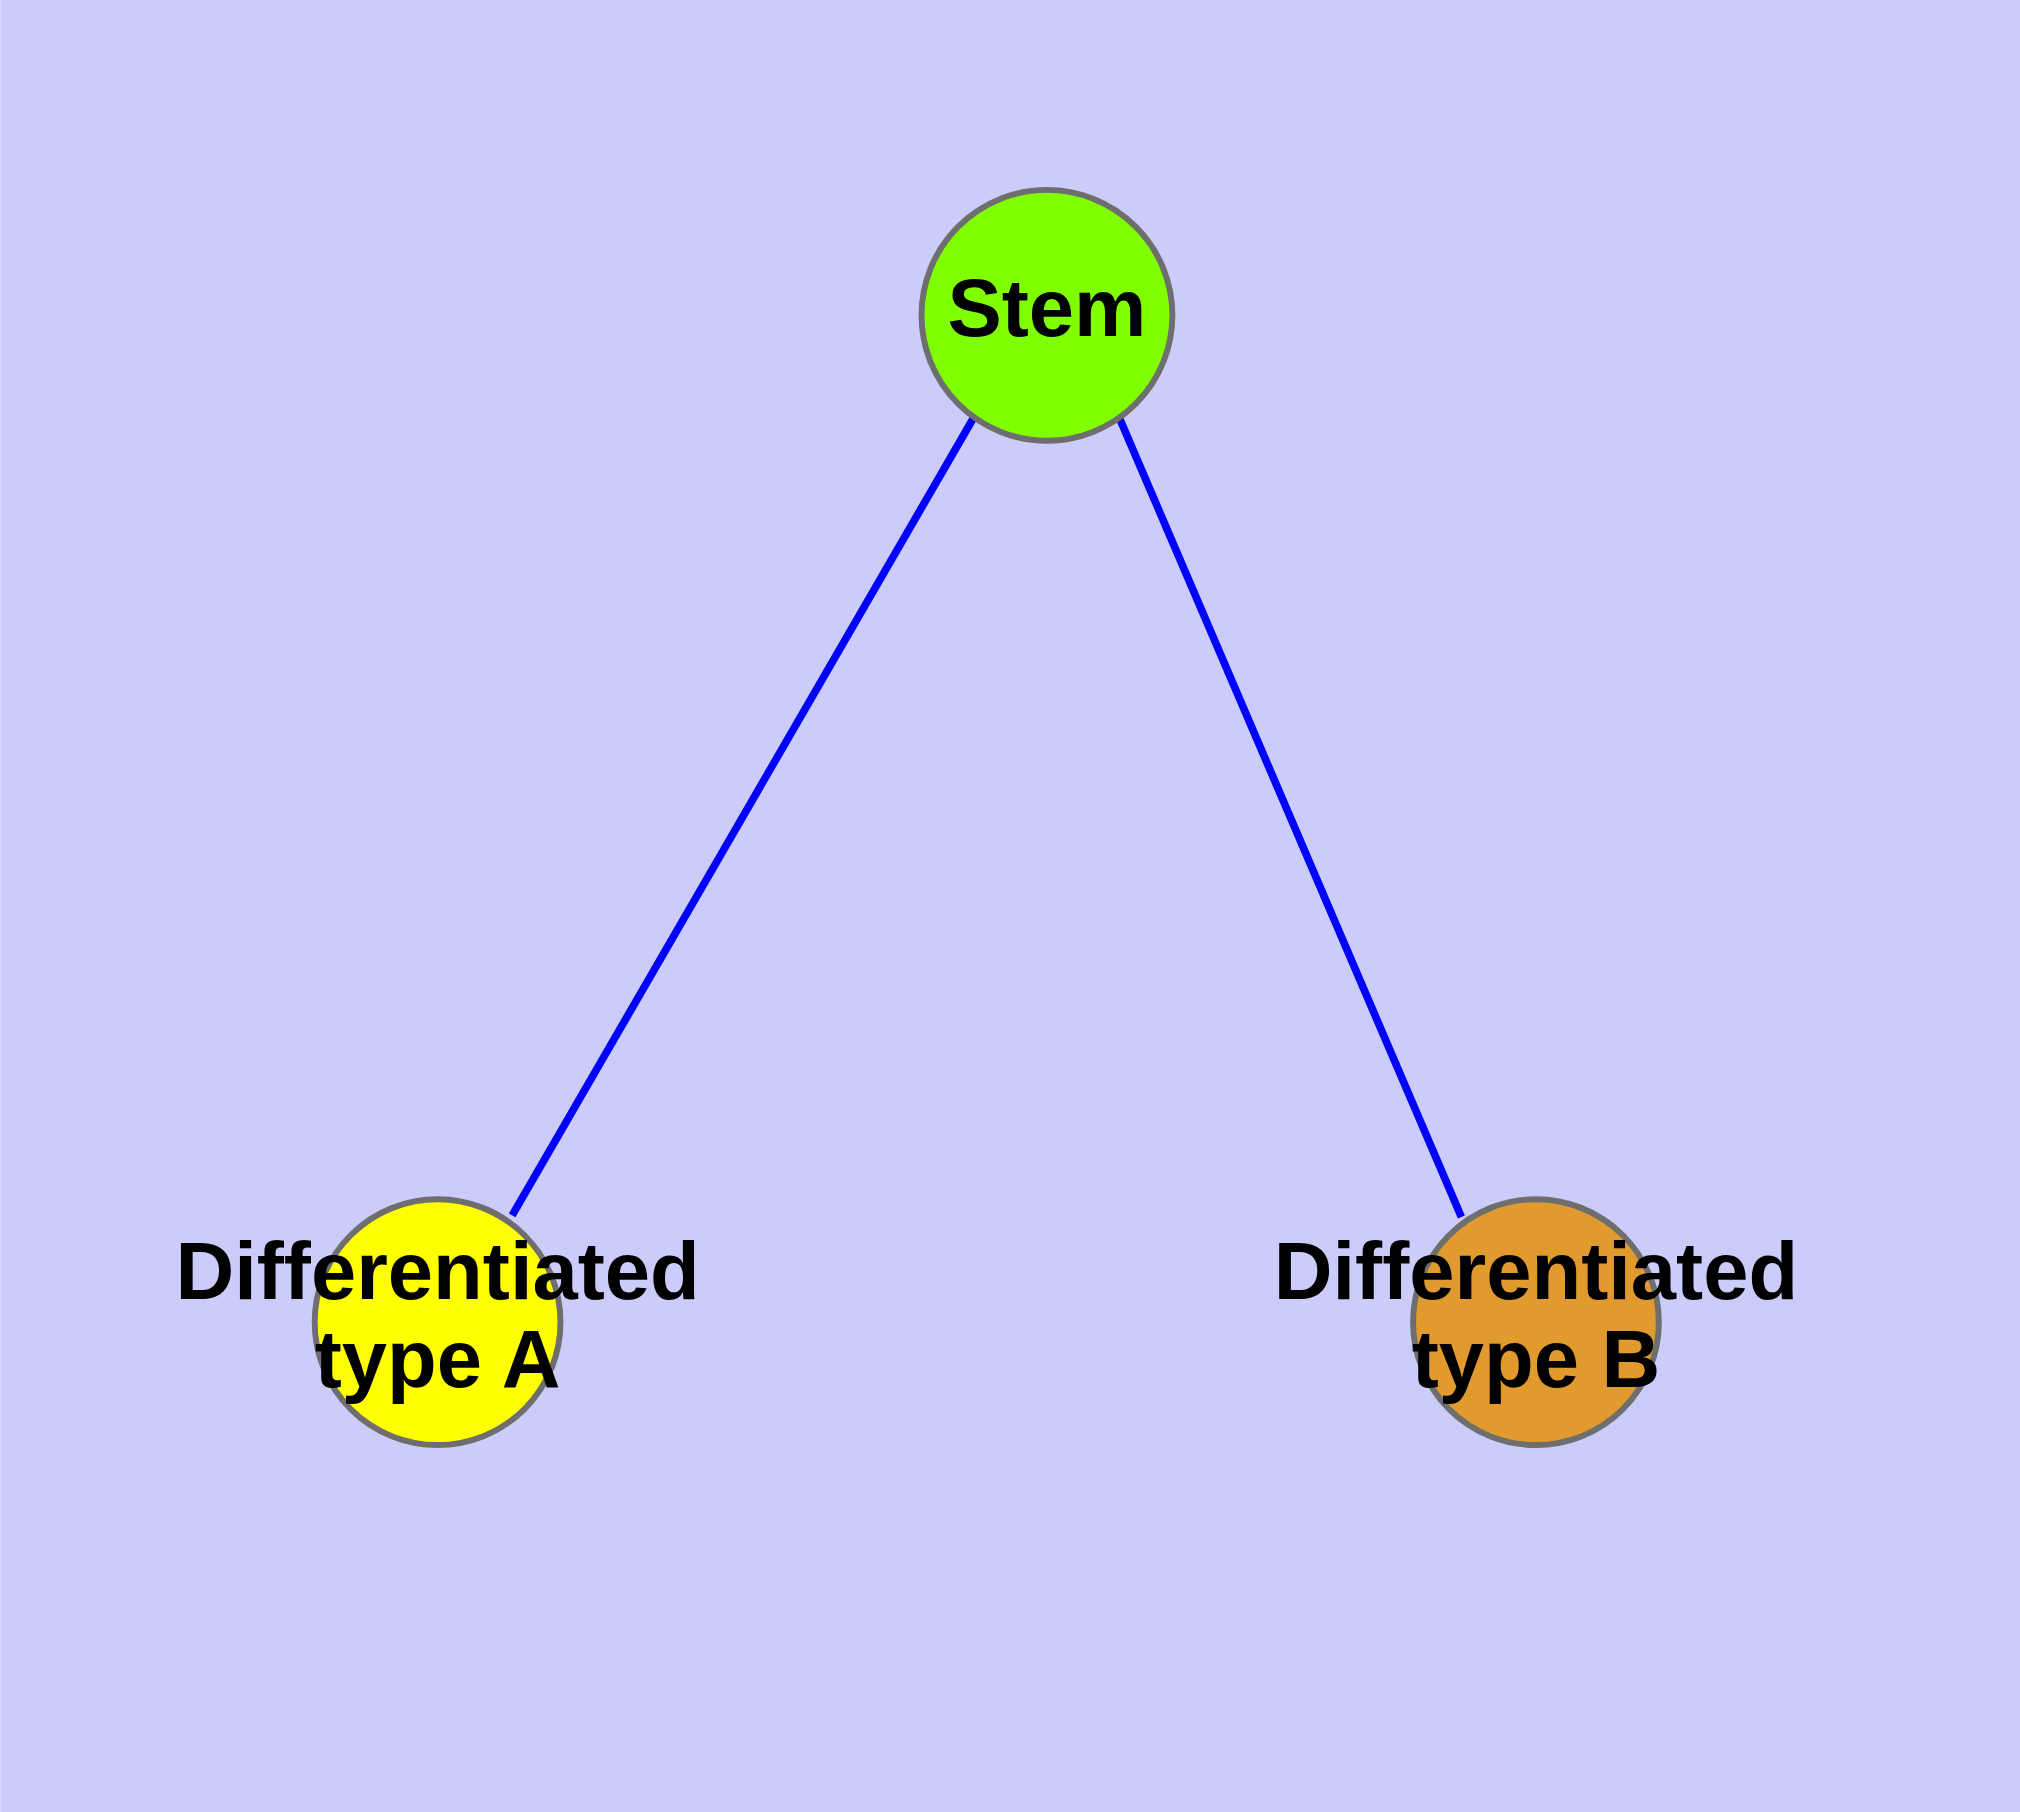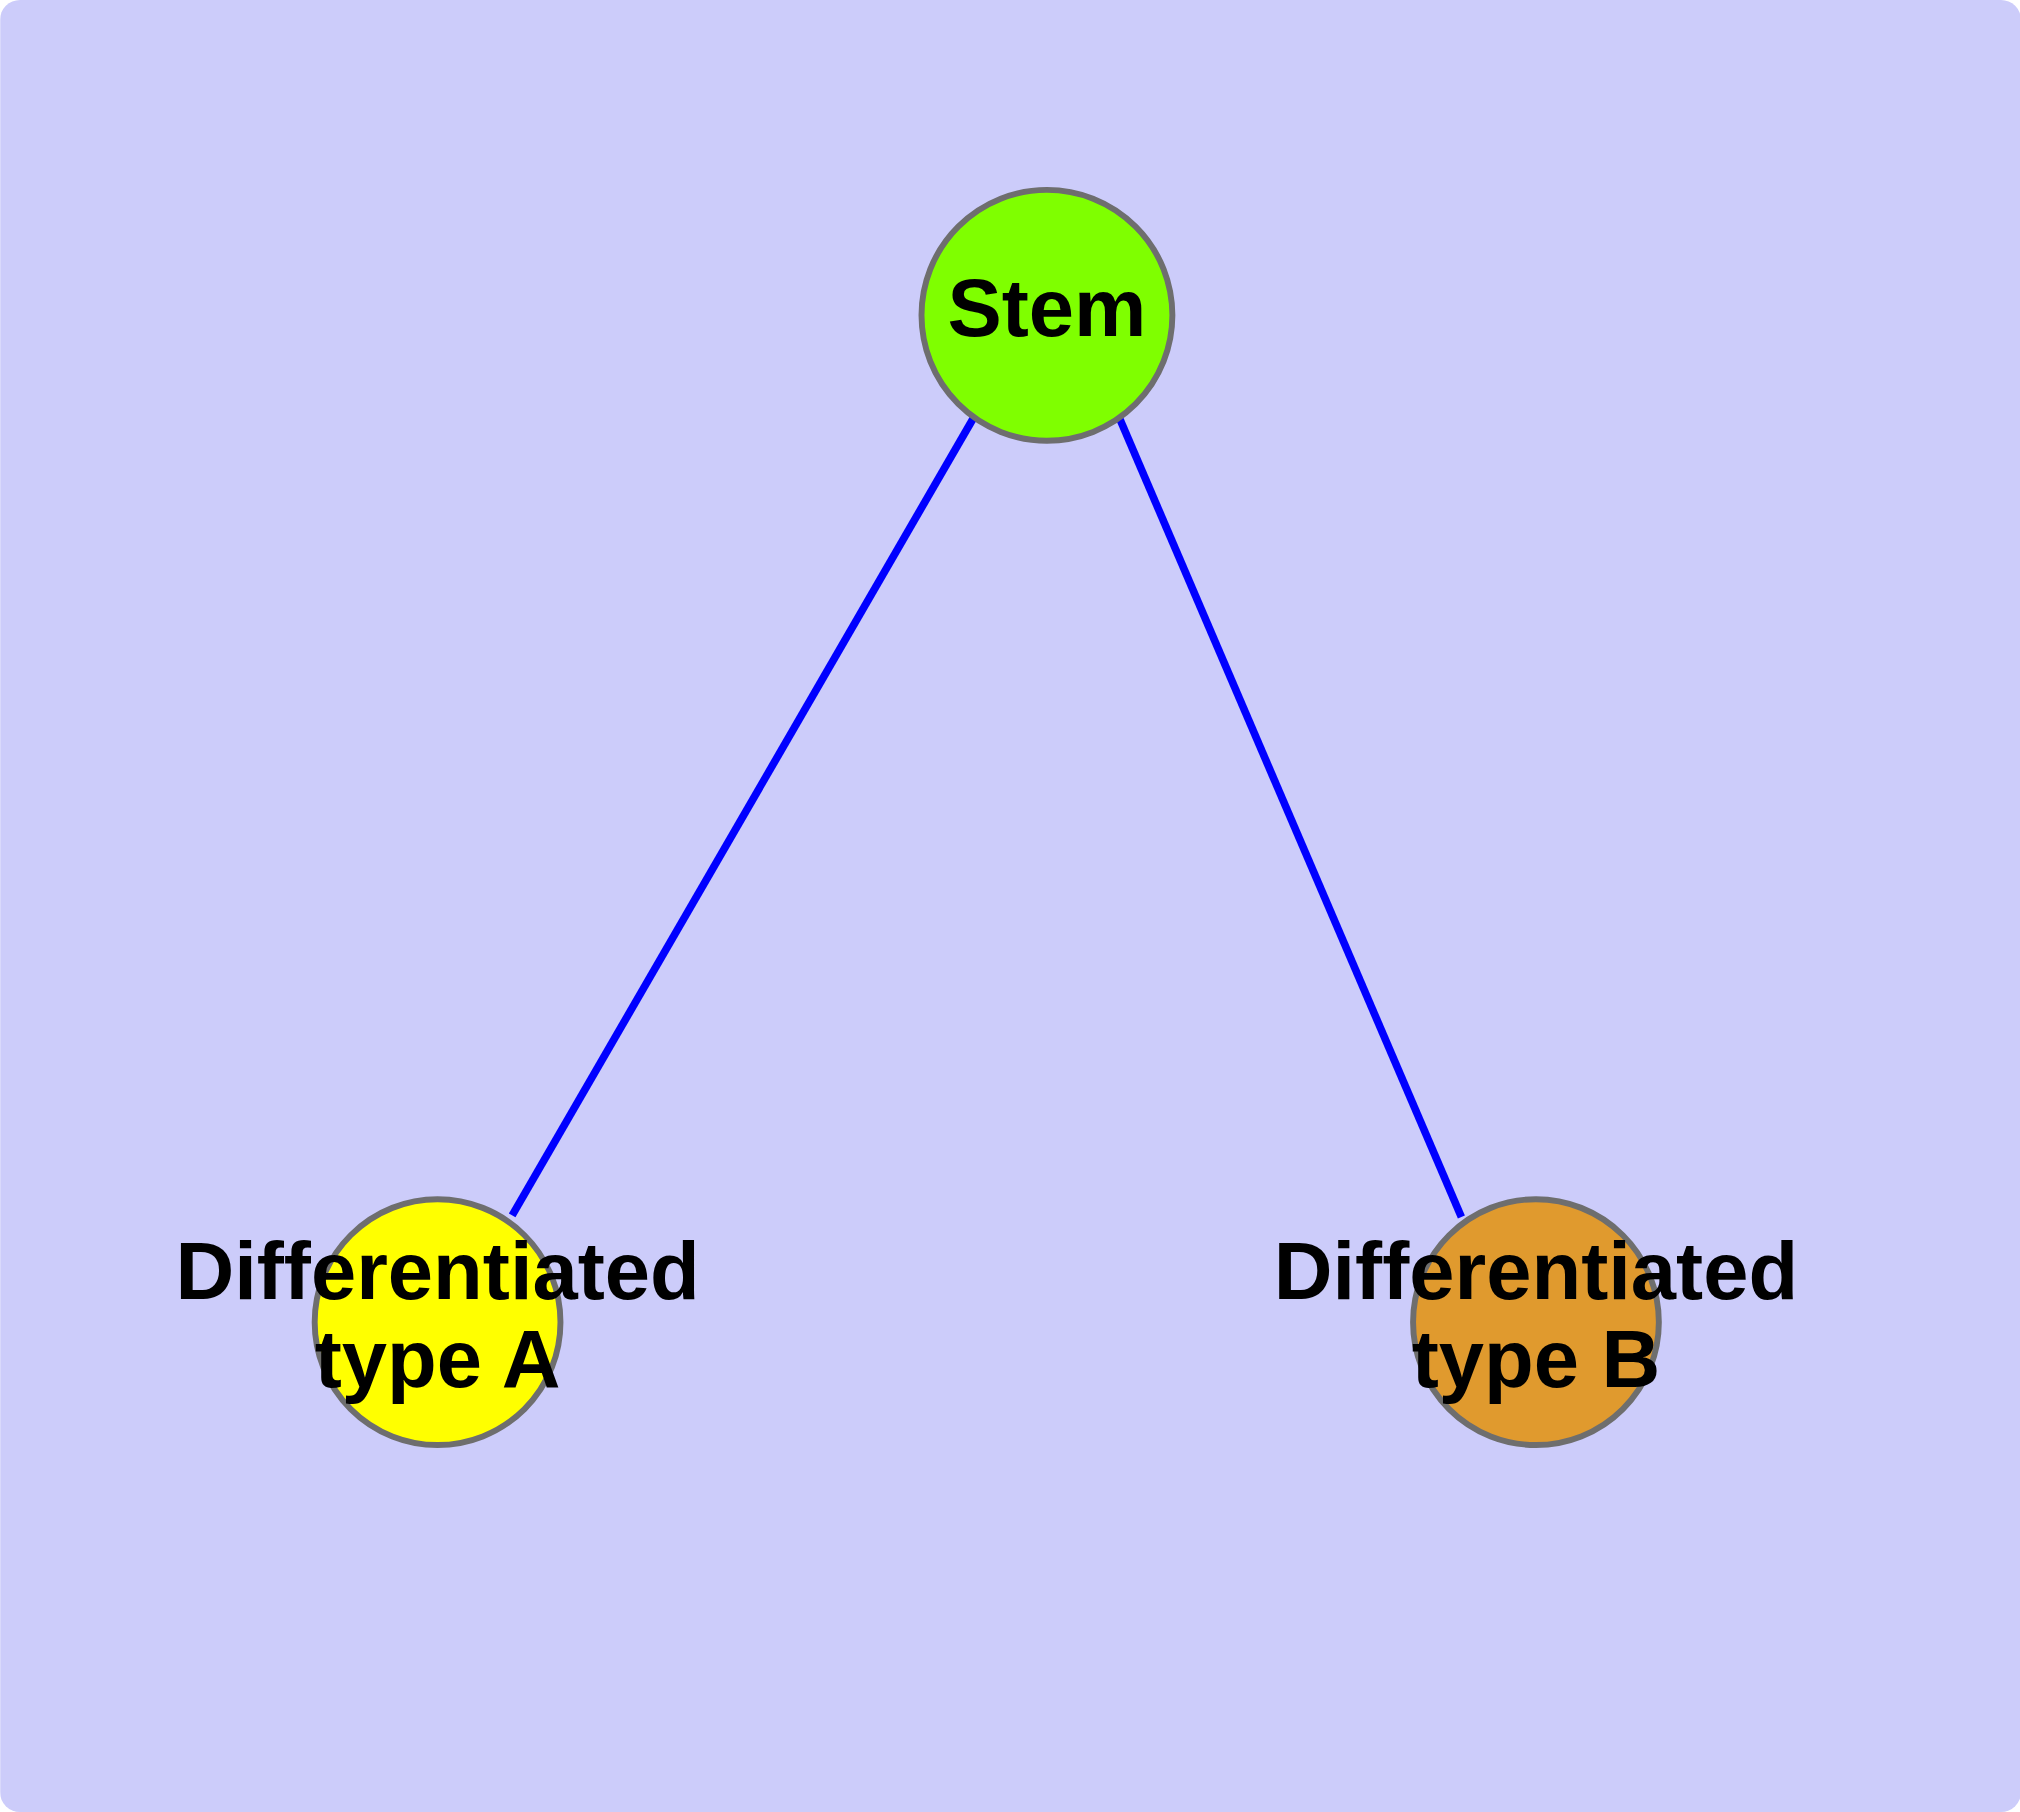--- a/index.html
+++ b/index.html
@@ -6,21 +6,20 @@
     margin: 0;
     padding: 0;
     background: #ffffff;
   }
   #canvas {
     position: relative;
     width: 2021px;
     height: 1812px;
     overflow: hidden;
     font-family: "Liberation Sans", sans-serif;
-    border-radius: 20px;
   }
   #graph-svg {
     position: absolute;
     top: 0;
     left: 0;
     width: 2021px;
     height: 1812px;
     display: block;
   }
   .node-circle {

